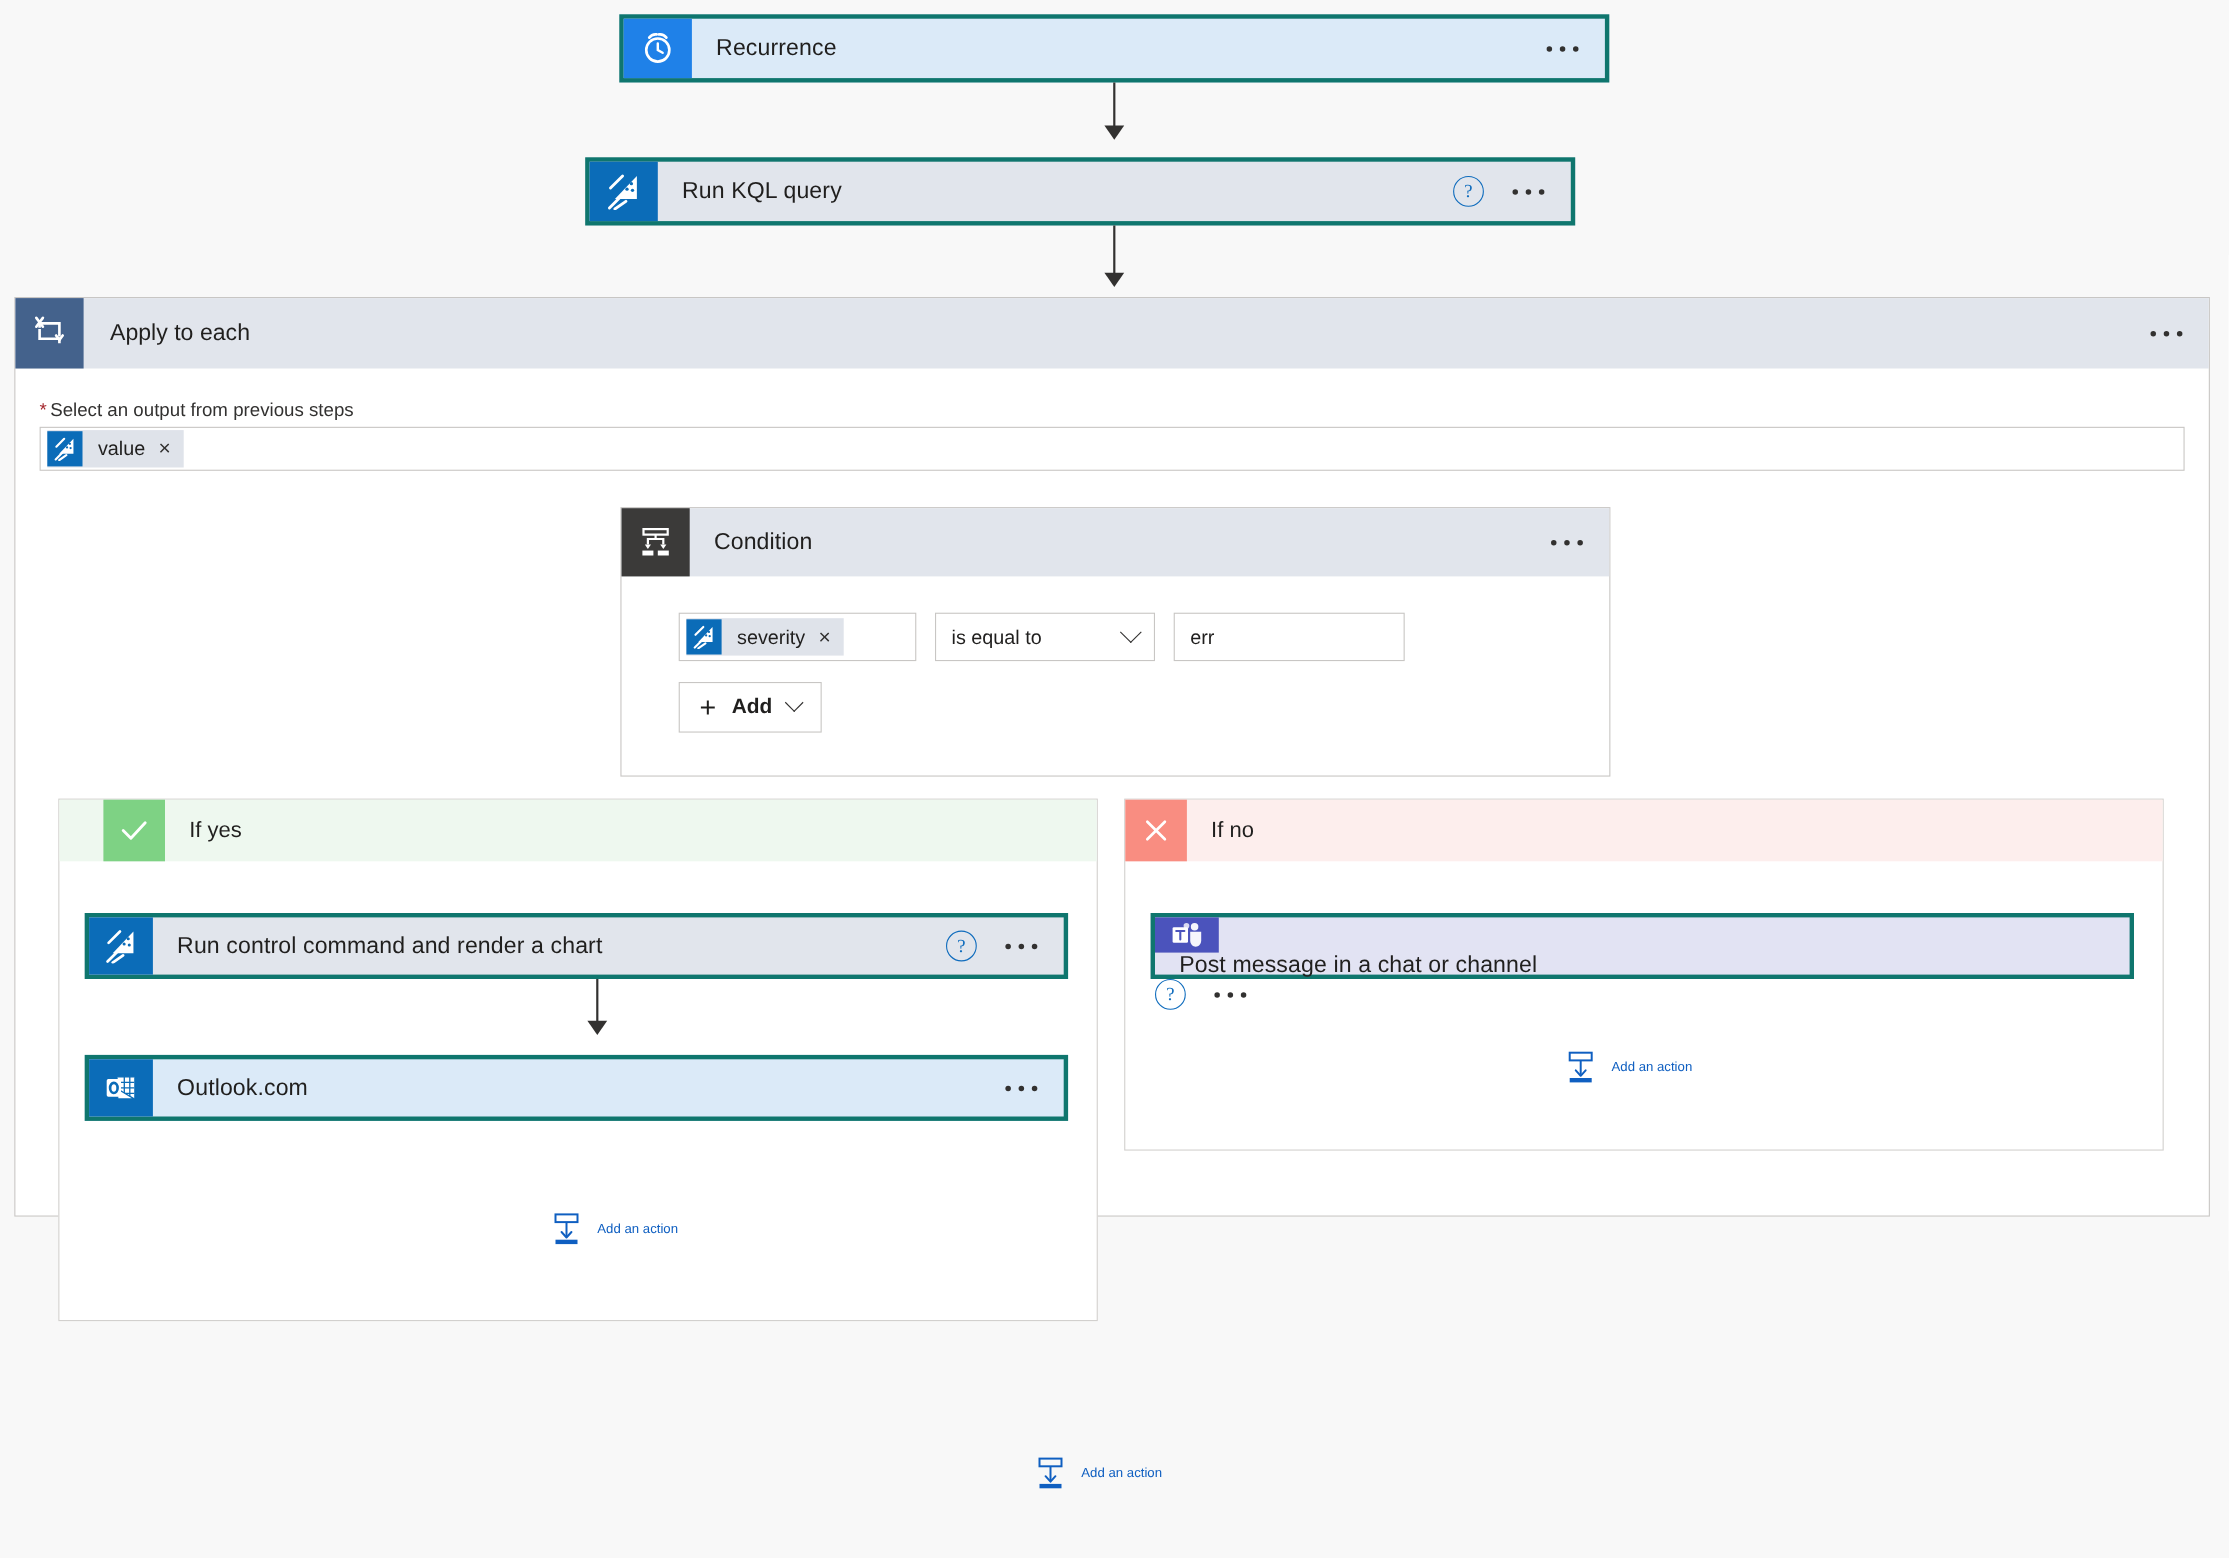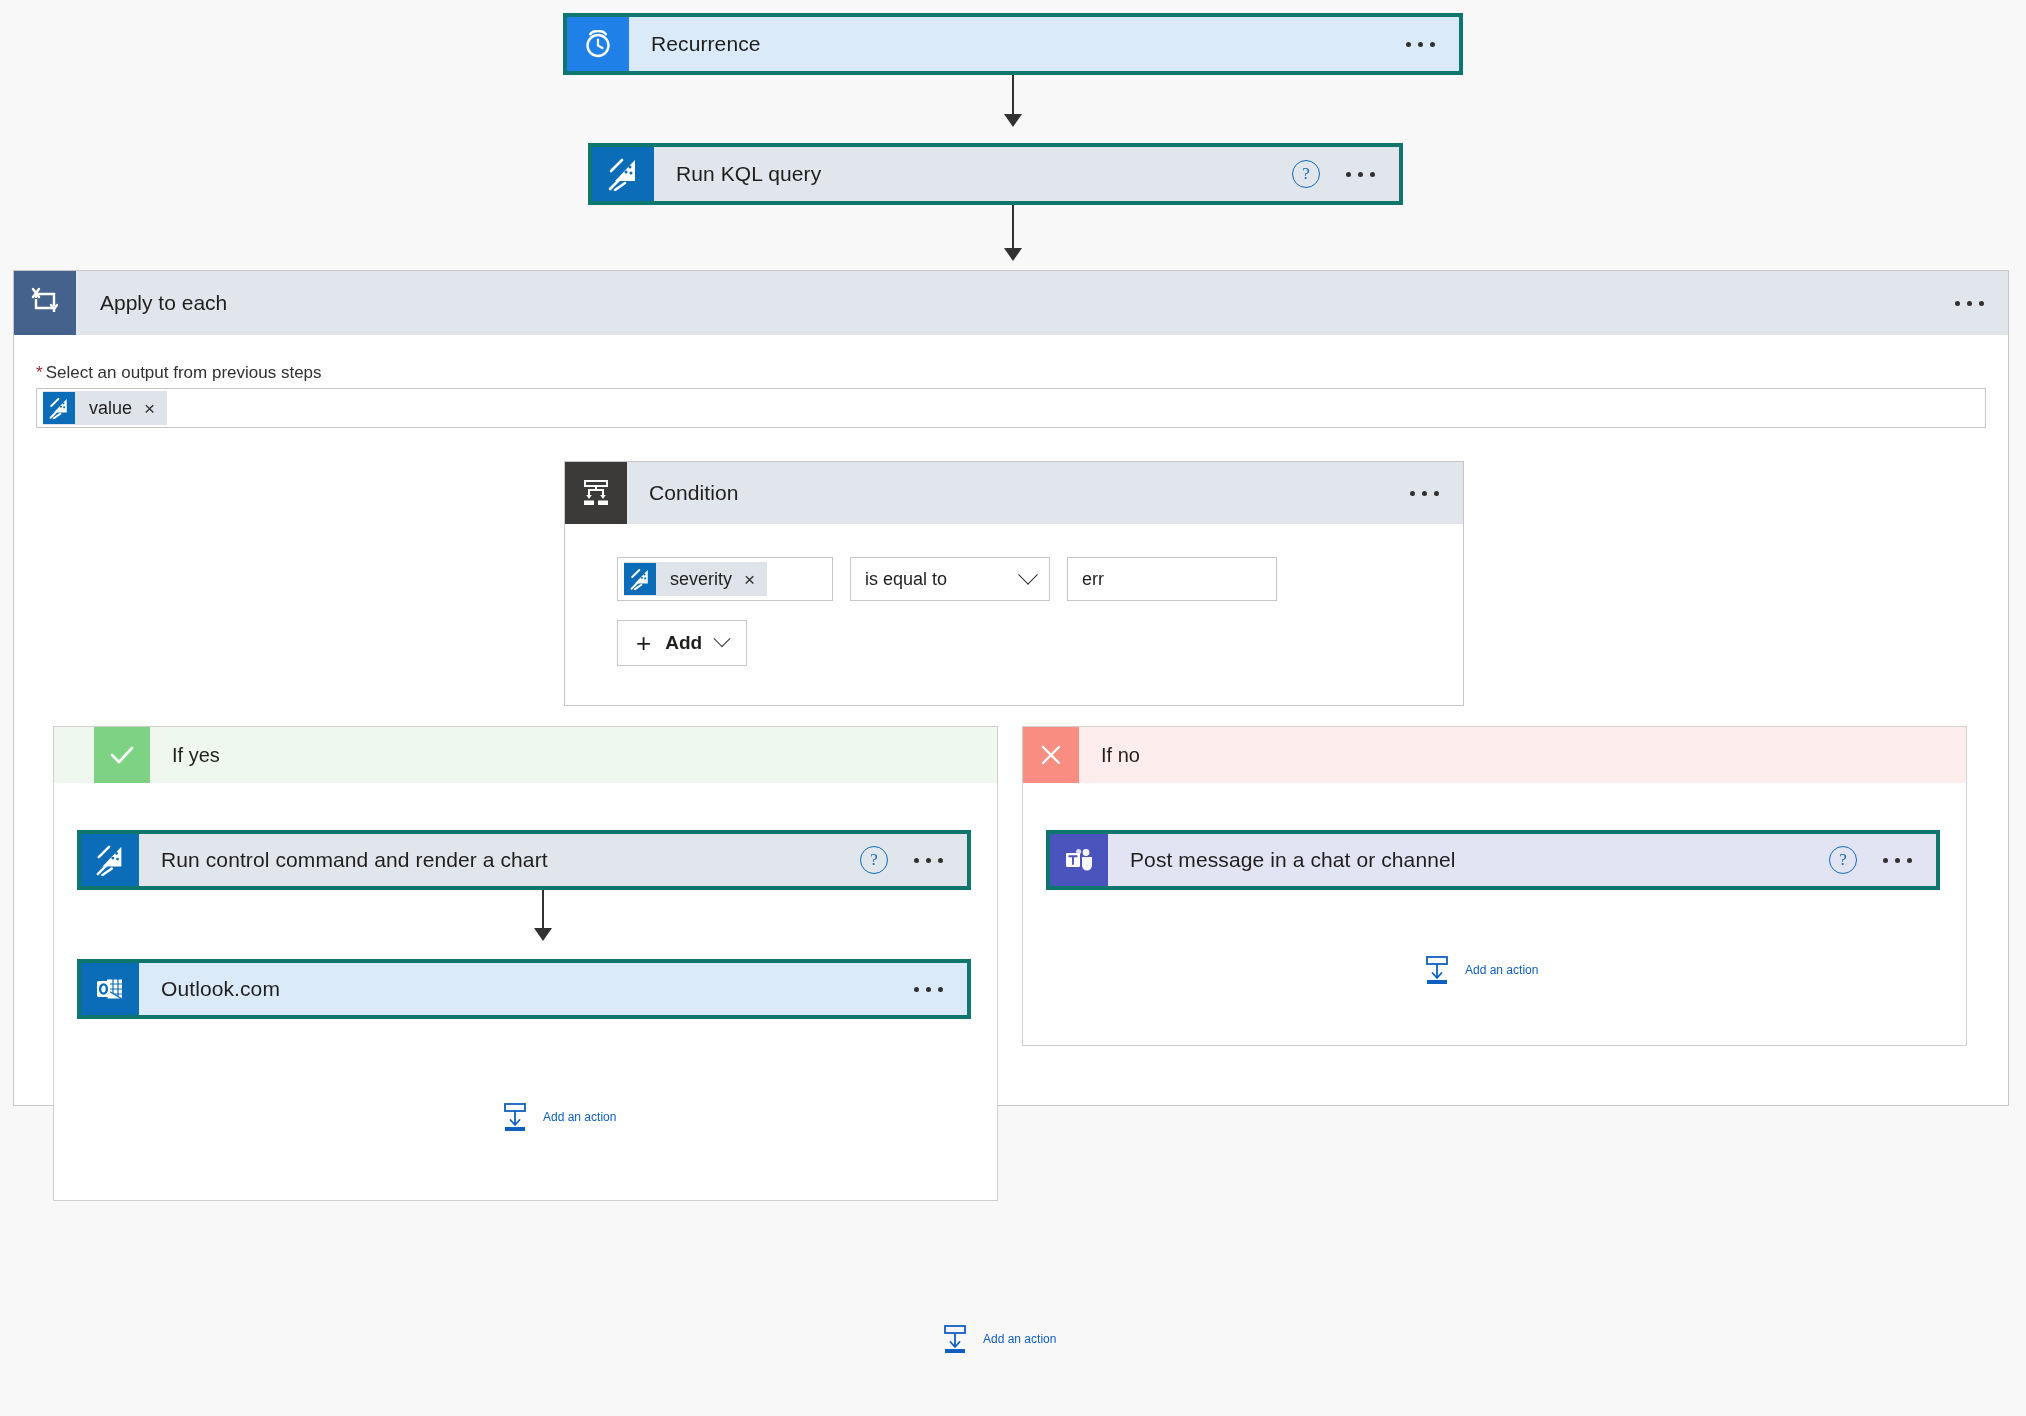--- a/index.html
+++ b/index.html
@@ -43,21 +43,21 @@
   .card-actions {
     display: flex;
     align-items: center;
     gap: 24px;
     padding-right: 22px;
   }
 
   
   .bg-trigger { background: #dbeaf8; }
   .bg-action  { background: #e1e5ec; }
-  .bg-teams   { background: #e2e3f3; }
+  .bg-teams   { background: #e2e3f3; flex-direction: column; }
 
   
   .chip { display:flex; align-items:center; justify-content:center; }
   .chip-blue-bright { background: #1f81e8; }
   .chip-blue-kusto  { background: #0b6cb8; }
   .chip-loop        { background: #44628c; }
   .chip-cond        { background: #3b3a39; }
   .chip-teams       { background: #4b53bc; }
   .chip-outlook     { background: #0b6cb8; }
 
@@ -234,21 +234,21 @@
         <i></i>
         <i></i>
         <i></i>
       </div>
   </div>
 </div>
 
 <div class="connector" style="left:1012px;top:75px;height:43px;"></div>
 <div class="arrowhead" style="left:1004px;top:114px;"></div>
 
-<div class="card bg-action" style="position:absolute;left:588px;top:143px;width:815px;height:62px;justify-content:space-between;">
+<div class="card bg-action" style="position:absolute;left:532px;top:143px;width:900px;height:62px;justify-content:space-between;">
   <div class="card-icon chip chip-blue-kusto">
     <svg width="34" height="34" viewBox="0 0 34 34" fill="none">
       <path d="M29 3 L29 24 L9 24 Z" fill="#ffffff"></path>
       <circle cx="24" cy="10" r="1.5" fill="#0b6cb8"></circle>
       <circle cx="20" cy="15" r="1.5" fill="#0b6cb8"></circle>
       <circle cx="25" cy="16" r="1.5" fill="#0b6cb8"></circle>
       <path d="M16 3 L5 14" stroke="#ffffff" stroke-width="2.6" stroke-linecap="round"></path>
       <path d="M14 22 L4 32" stroke="#ffffff" stroke-width="2.6" stroke-linecap="round"></path>
       <path d="M19 26 L9 33" stroke="#ffffff" stroke-width="2.6" stroke-linecap="round"></path>
     </svg>

